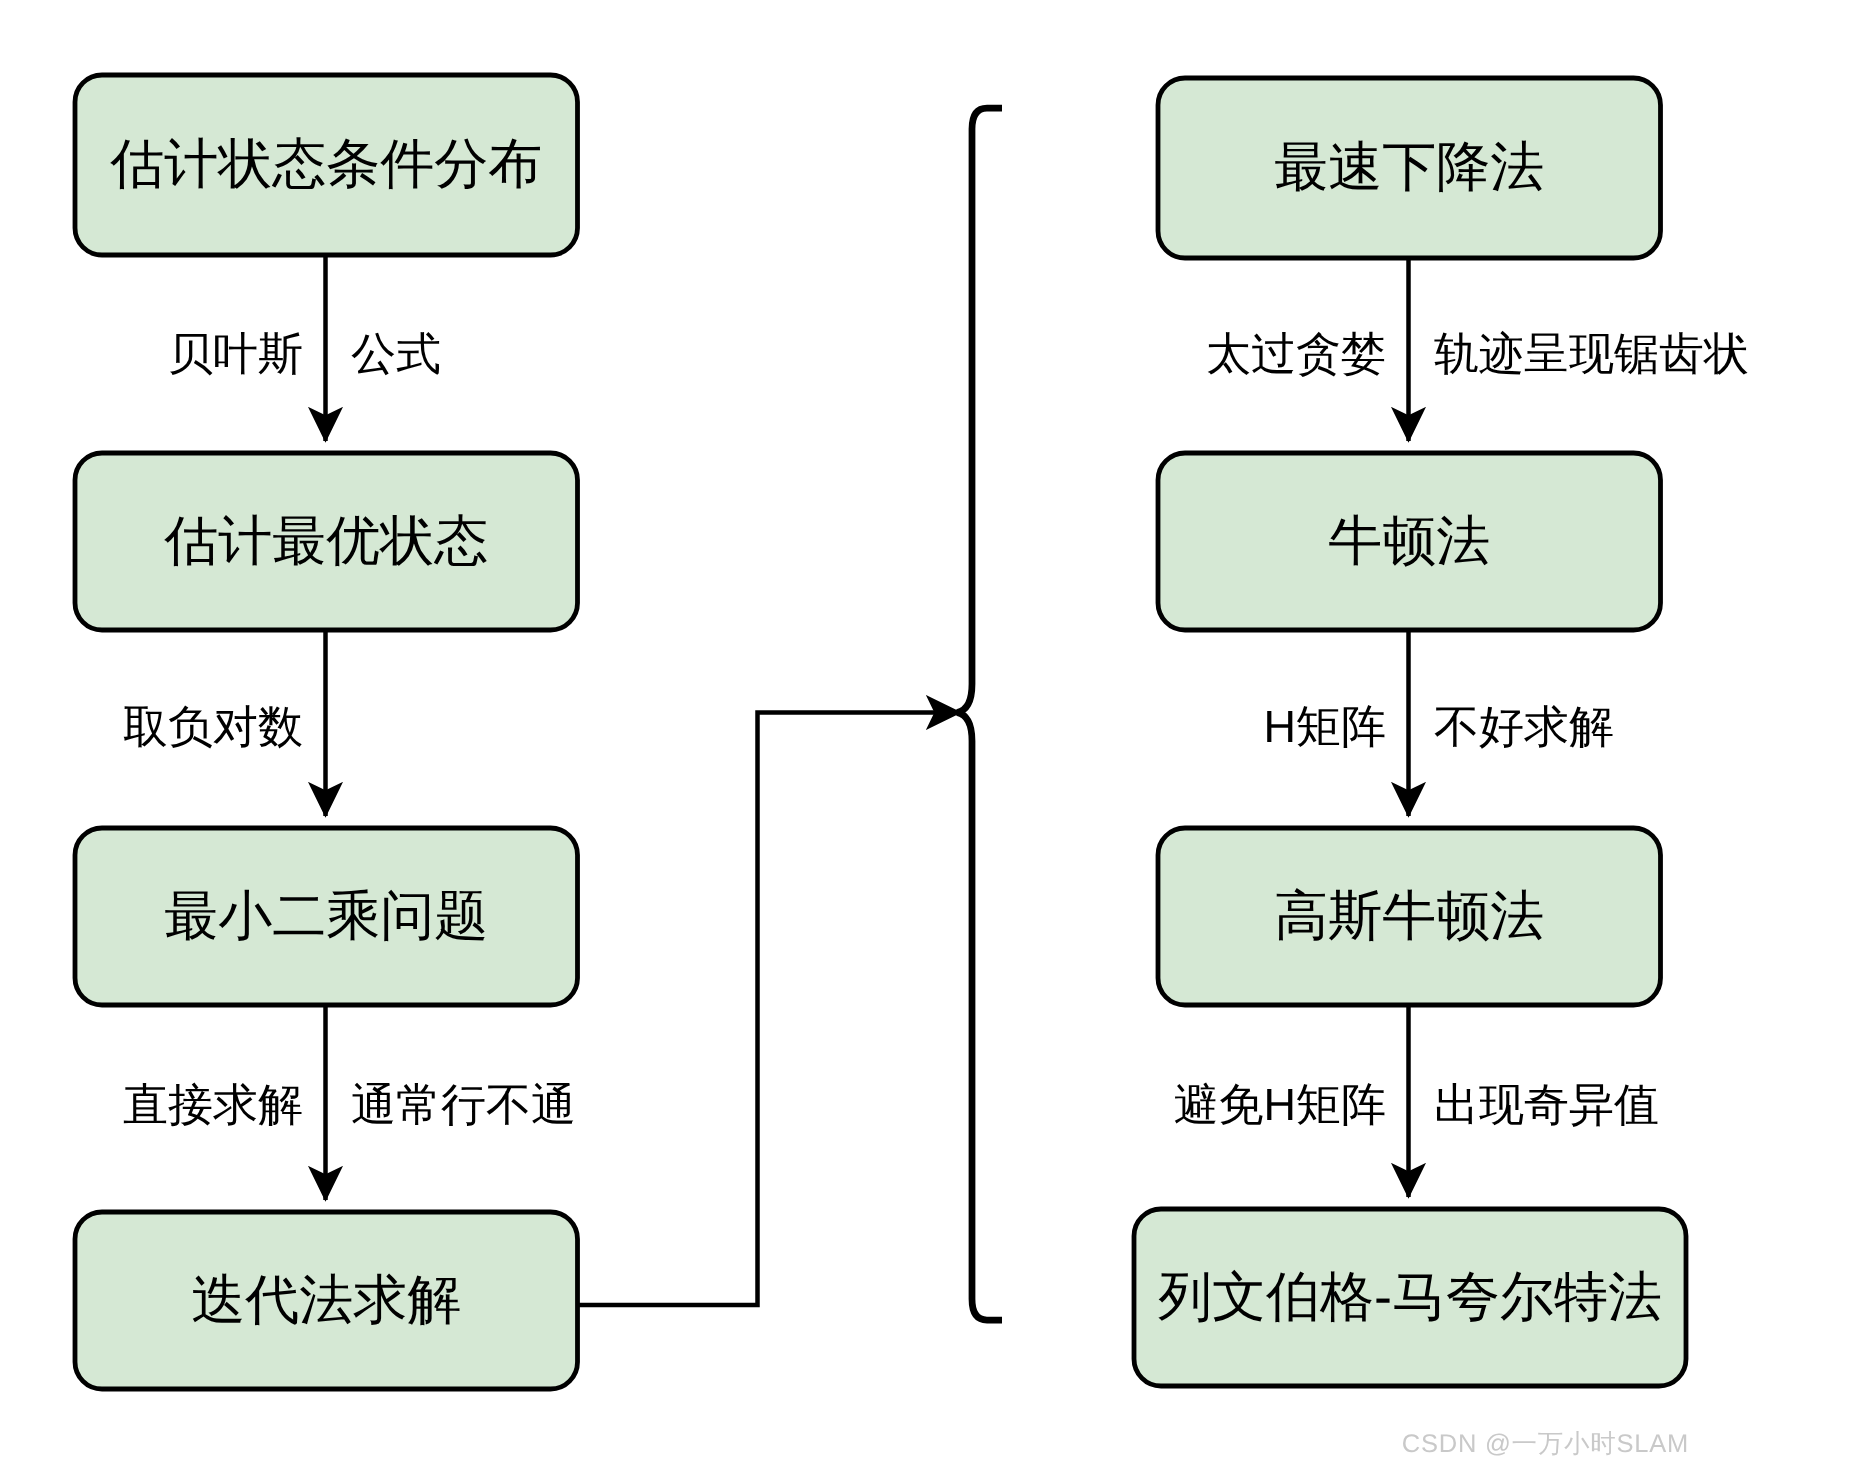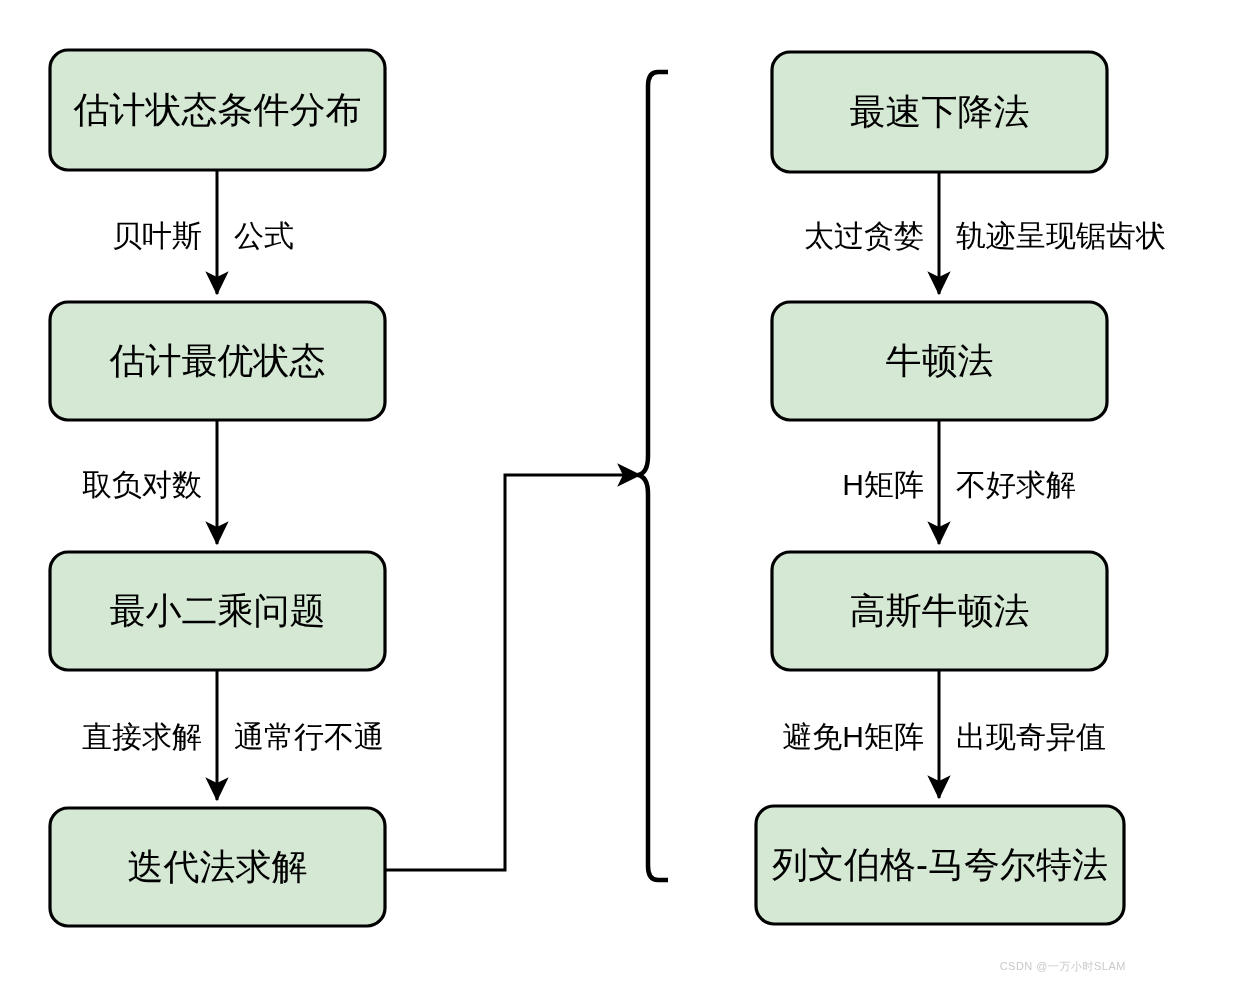--- a/index.html
+++ b/index.html
@@ -56,21 +56,21 @@
     stroke: #000000;
     stroke-width: 4.5;
     fill: none;
     stroke-linecap: butt;
   }
   .watermark {
     position: absolute;
     right: 12px;
     bottom: 8px;
     font-family: "Liberation Sans", "DejaVu Sans", sans-serif;
-    font-size: 11px;
+    font-size: 17px;
     color: #c9c9c9;
     letter-spacing: 0.5px;
     white-space: nowrap;
     user-select: none;
   }
 </style>
 </head>
 <body>
 
 <div id="diagram-root">

